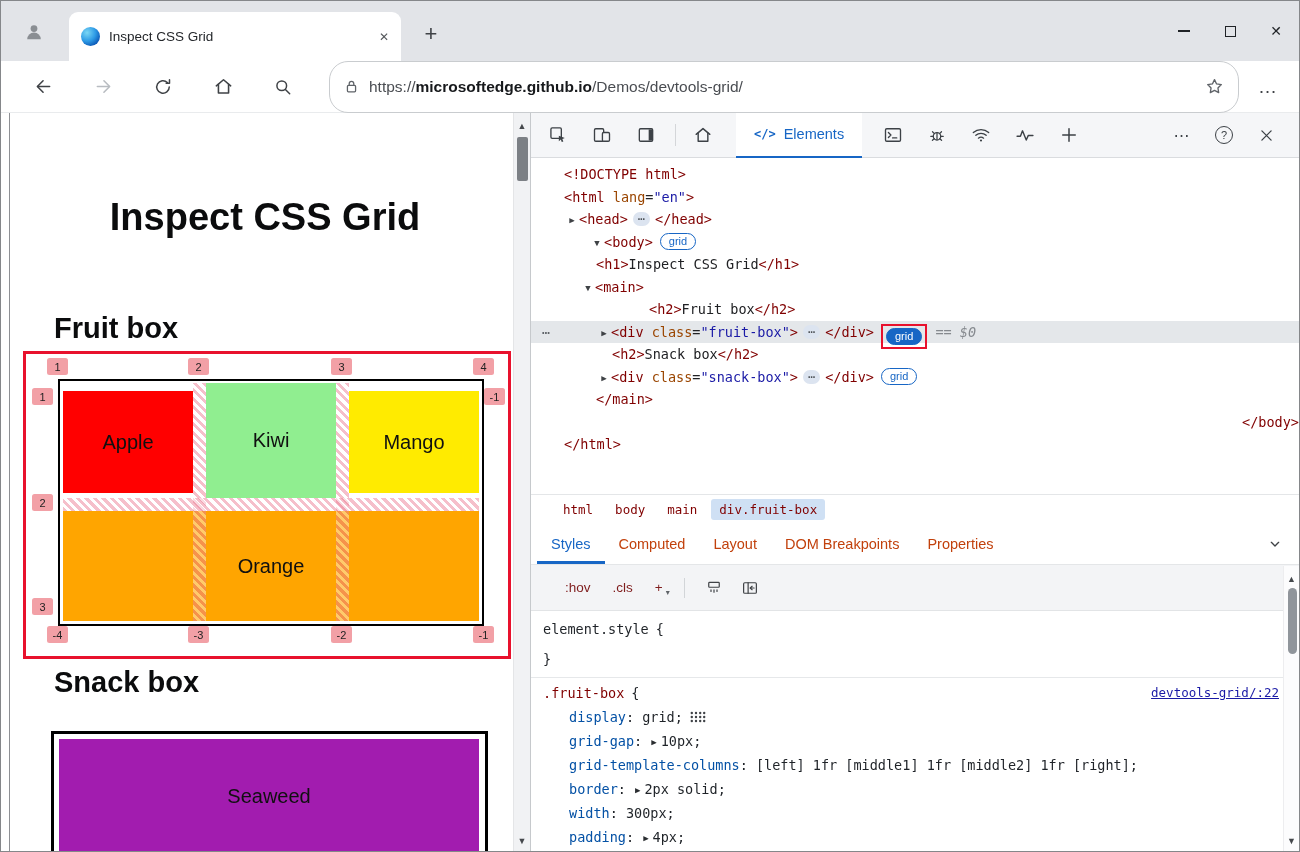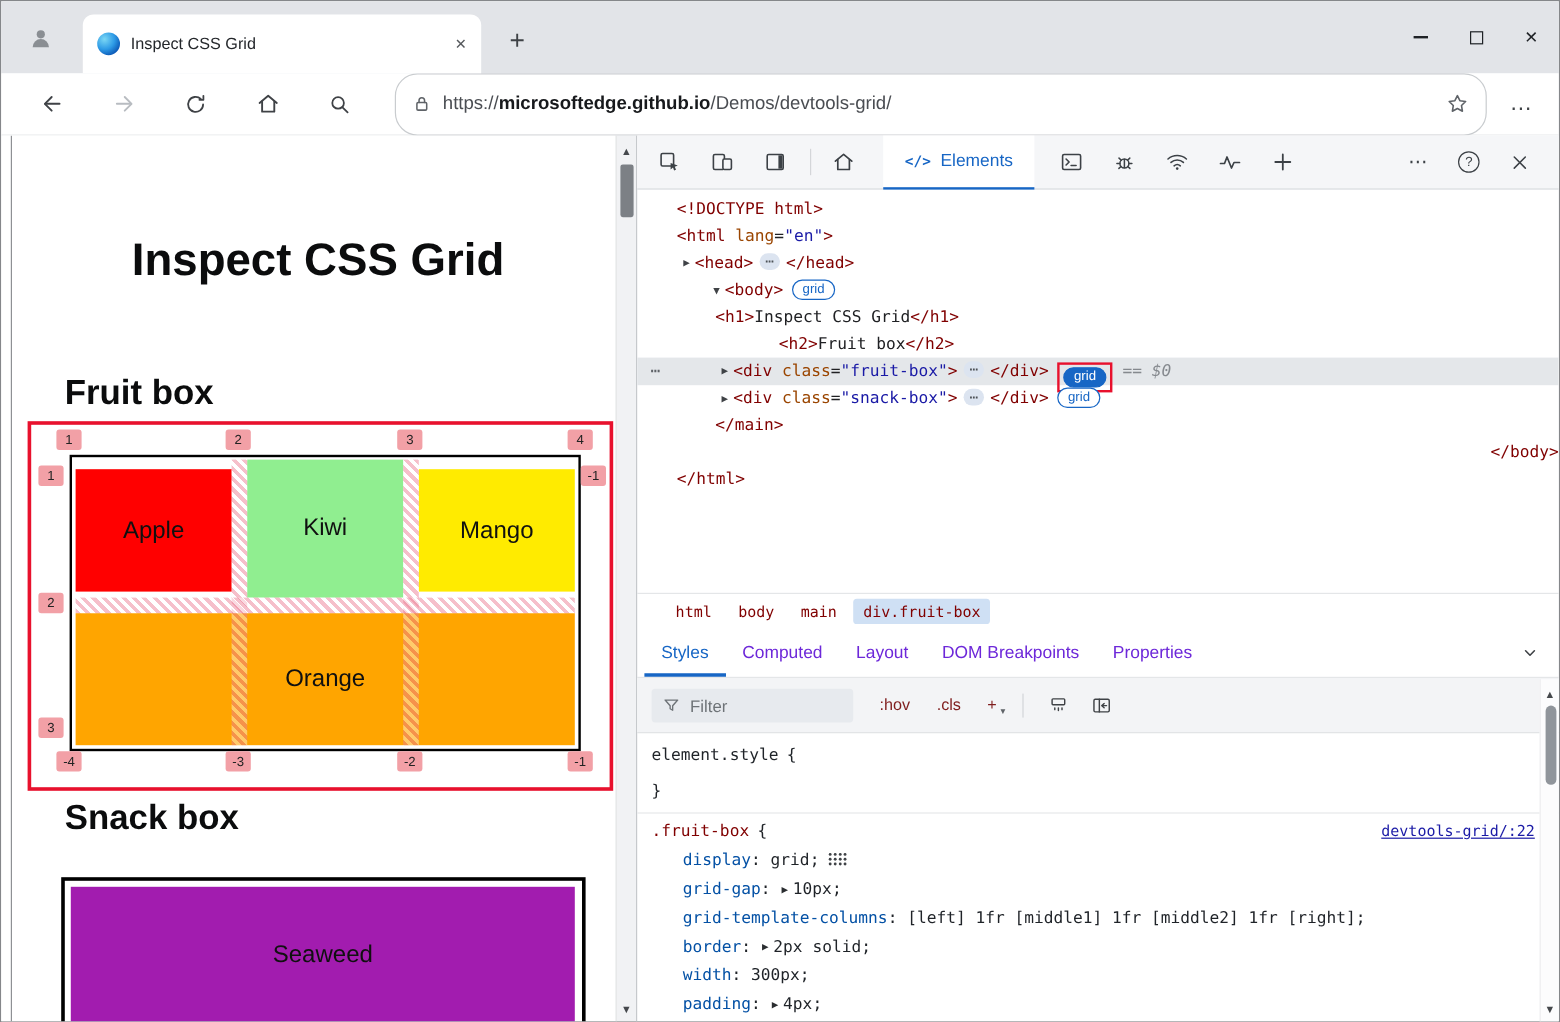--- a/index.html
+++ b/index.html
@@ -82,21 +82,21 @@
   .gbadge.active{background:var(--accent);border-color:var(--accent);color:#fff;margin-left:0}
   .red-ring{display:inline-block;border:2.5px solid var(--red);padding:2px 3px;margin-left:7px;line-height:0;vertical-align:-5px}
 
   
   .crumbs{height:30px;border-top:1px solid #e4e6e8;display:flex;align-items:center;padding-left:24px;font-family:"DejaVu Sans Mono",monospace;font-size:12.5px;color:#800000;gap:6px;flex:0 0 auto}
   .crumb{padding:3px 8px;border-radius:3px}
   .crumb.active{background:#cfe0f4}
 
   
   .dt-tabs{height:41px;display:flex;align-items:stretch;padding-left:6px;border-bottom:1px solid #e4e6e8;flex:0 0 auto}
-  .ptab{display:flex;align-items:center;padding:0 14px;font-size:14.5px;color:#6d28d9}
+  .ptab{display:flex;align-items:center;padding:0 14px;font-size:14.5px;color:#c2410c}
   .ptab.active{color:var(--accent);box-shadow:inset 0 -3px 0 var(--accent)}
   .tabs-chevron{margin-left:auto;display:flex;align-items:center;padding-right:16px}
 
   
   .filterbar{height:46px;background:#f3f4f6;border-bottom:1px solid #e2e4e6;display:flex;align-items:center;padding:0 12px;flex:0 0 auto}
   .filter-box{width:168px;height:28px;background:#e7eaee;border-radius:3px;display:flex;align-items:center;gap:8px;padding:0 9px;color:#6e7377;font-size:14px}
   .tog{margin-left:22px;font-size:13.5px;color:#7f1d1d}
   .plus-caret{font-size:8px;color:#5f6368;margin-left:3px;align-self:flex-end;margin-bottom:13px}
   .vdiv{width:1px;height:20px;background:#d2d5d8;margin:0 14px}
   .sbtn{width:30px;height:30px;border:none;background:transparent;display:flex;align-items:center;justify-content:center;margin-right:6px}
@@ -330,22 +330,24 @@
           </button>
         </div>
       </div>
 
       <div class="dom" id="dom-tree">
           <div class="dom-row" style="padding-left: 33px;"><span class="t-tag">&lt;!DOCTYPE html&gt;</span></div>
           <div class="dom-row" style="padding-left: 33px;"><span class="t-tag">&lt;html </span><span class="t-attr">lang</span><span class="t-plain">=</span><span class="t-val">"en"</span><span class="t-tag">&gt;</span></div>
           <div class="dom-row" style="padding-left: 49px;"><span class="tw">▶</span><span class="t-tag">&lt;head&gt;</span><span class="pill">⋯</span><span class="t-tag">&lt;/head&gt;</span></div>
           <div class="dom-row" style="padding-left: 74px;"><span class="tw">▼</span><span class="t-tag">&lt;body&gt;</span><span class="gbadge">grid</span></div>
           <div class="dom-row" style="padding-left: 65px;"><span class="t-tag">&lt;h1&gt;</span><span class="t-text">Inspect CSS Grid</span><span class="t-tag">&lt;/h1&gt;</span></div>
+          <div class="dom-row" style="padding-left: 65px;"><span class="tw">▼</span><span class="t-tag">&lt;main&gt;</span></div>
           <div class="dom-row" style="padding-left: 118px;"><span class="t-tag">&lt;h2&gt;</span><span class="t-text">Fruit box</span><span class="t-tag">&lt;/h2&gt;</span></div>
           <div class="dom-row selected" style="padding-left: 81px;"><span class="gutter">⋯</span><span class="tw">▶</span><span class="t-tag">&lt;div </span><span class="t-attr">class</span><span class="t-plain">=</span><span class="t-val">"fruit-box"</span><span class="t-tag">&gt;</span><span class="pill">⋯</span><span class="t-tag">&lt;/div&gt;</span><span class="red-ring"><span class="gbadge active">grid</span></span><span class="t-eq"> == $0</span></div>
+          <div class="dom-row" style="padding-left: 81px;"><span class="t-tag">&lt;h2&gt;</span><span class="t-text">Snack box</span><span class="t-tag">&lt;/h2&gt;</span></div>
           <div class="dom-row" style="padding-left: 81px;"><span class="tw">▶</span><span class="t-tag">&lt;div </span><span class="t-attr">class</span><span class="t-plain">=</span><span class="t-val">"snack-box"</span><span class="t-tag">&gt;</span><span class="pill">⋯</span><span class="t-tag">&lt;/div&gt;</span><span class="gbadge">grid</span></div>
           <div class="dom-row" style="padding-left: 65px;"><span class="t-tag">&lt;/main&gt;</span></div>
           <div class="dom-row" style="padding-left: 49px; text-align: right;"><span class="t-tag">&lt;/body&gt;</span></div>
           <div class="dom-row" style="padding-left: 33px;"><span class="t-tag">&lt;/html&gt;</span></div>
         </div>
 
       <div class="crumbs" id="crumbs">
           <span class="crumb">html</span>
           <span class="crumb">body</span>
           <span class="crumb">main</span>
@@ -361,26 +363,20 @@
             <div class="ptab">Properties</div>
           </div>
         <div class="tabs-chevron">
           <svg width="16" height="16" viewBox="0 0 24 24" fill="none" stroke="#3f4246" stroke-width="2" stroke-linecap="round" stroke-linejoin="round">
               <path d="M6.5 9.5l5.5 5.5 5.5-5.5"></path>
             </svg>
         </div>
       </div>
 
       <div class="filterbar">
-        <div class="filter-box">
-          <svg width="15" height="15" viewBox="0 0 20 20" fill="none" stroke="#6e7377" stroke-width="1.5" stroke-linejoin="round">
-              <path d="M3 4.5h14l-5.6 6.3v5l-2.8-1.6v-3.4z"></path>
-            </svg>
-          <span>Filter</span>
-        </div>
         <span class="tog">:hov</span>
         <span class="tog">.cls</span>
         <span class="tog">+</span>
         <span class="plus-caret">▾</span>
         <div class="vdiv"></div>
         <button class="sbtn">
           <svg width="18" height="18" viewBox="0 0 24 24" fill="none" stroke="#3f4246" stroke-width="1.6" stroke-linecap="round">
               <rect x="5" y="4.5" width="14" height="6.5" rx="1"></rect>
               <path d="M8 14.5v2M12 14.5v3M16 14.5v2"></path>
             </svg>

